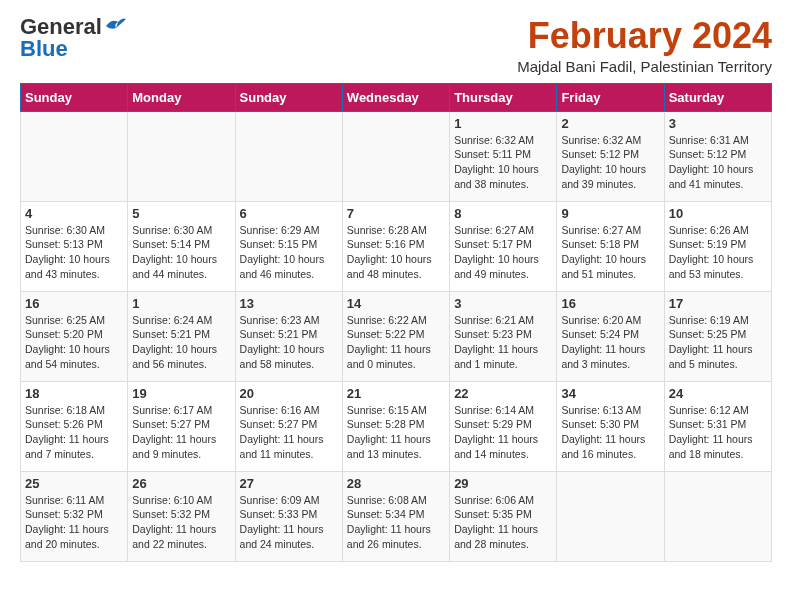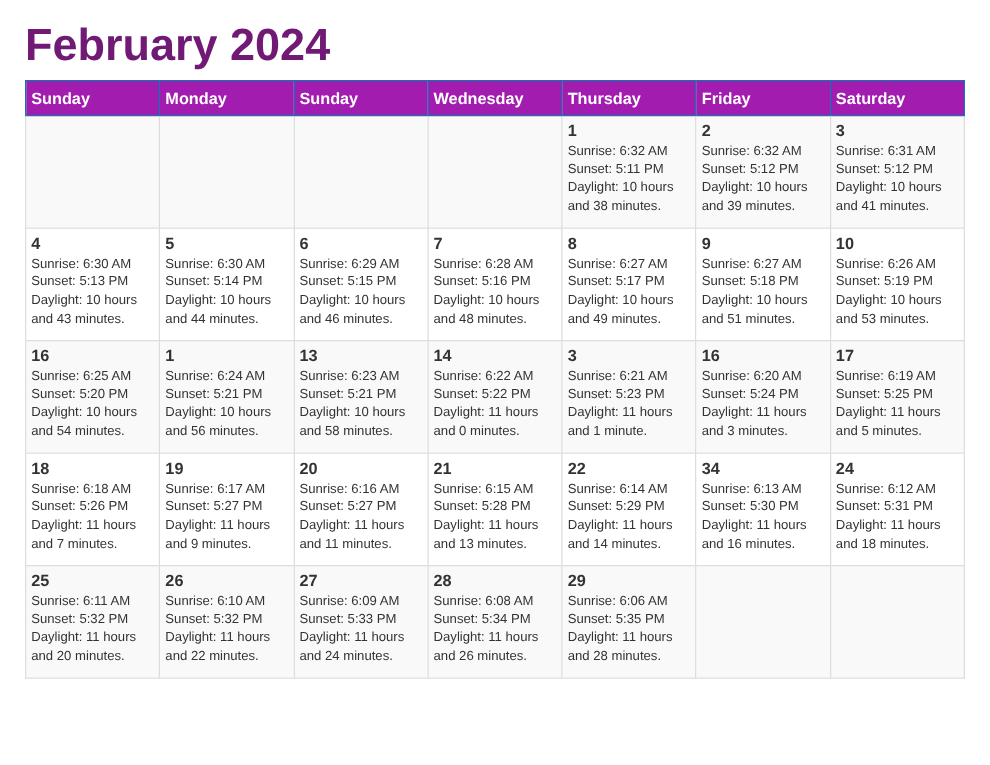--- a/index.html
+++ b/index.html
@@ -31,35 +31,35 @@
       font-size: 22px;
       font-weight: bold;
       color: #1a6eb5;
     }
     .title-area {
       text-align: right;
     }
     .month-title {
       font-size: 36px;
       font-weight: bold;
-      color: #701a75;
+      color: #c2410c;
       line-height: 1.1;
     }
     .location-title {
       font-size: 15px;
       color: #333;
       margin-top: 2px;
     }
     table {
       width: 100%;
       border-collapse: collapse;
       font-size: 11px;
     }
     thead tr {
-      background-color: #a21caf;
+      background-color: #be185d;
       color: #fff;
     }
     thead th {
       padding: 6px 4px;
       text-align: left;
       font-size: 13px;
       font-weight: bold;
       border: 1px solid #1a6eb5;
     }
     tbody tr {
@@ -91,22 +91,33 @@
       background-color: #fff;
     }
     .empty-cell {
       background-color: #f9f9f9 !important;
     }
   </style>
 </head>
 <body>
 
 <div class="header-area">
+  <div class="logo">
+    <div style="display:flex; align-items:center;">
+      <span class="logo-general">General</span>
+      <svg width="22" height="18" viewBox="0 0 22 18" style="margin-left:2px; margin-top:-4px;">
+        <path d="M2 10 Q8 2 14 6 Q10 8 12 12 Q6 14 2 10Z" fill="#1a6eb5"></path>
+        <path d="M14 6 Q18 1 22 3 Q18 7 12 12 Q13 9 14 6Z" fill="#1a6eb5"></path>
+      </svg>
+    </div>
+    <span class="logo-blue">Blue</span>
+  </div>
   <div class="title-area">
     <div class="month-title">February 2024</div>
+    <div class="location-title">Majdal Bani Fadil, Palestinian Territory</div>
   </div>
 </div>
 
 <table>
   <thead>
     <tr>
     <th>Sunday</th>
         <th>Monday</th>
         <th>Sunday</th>
         <th>Wednesday</th>

